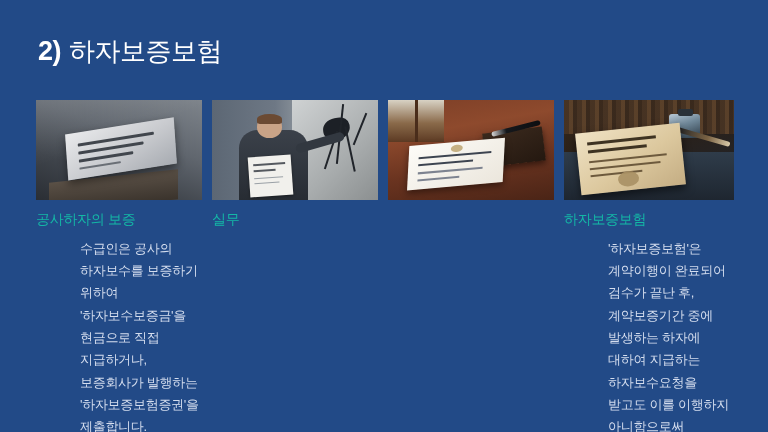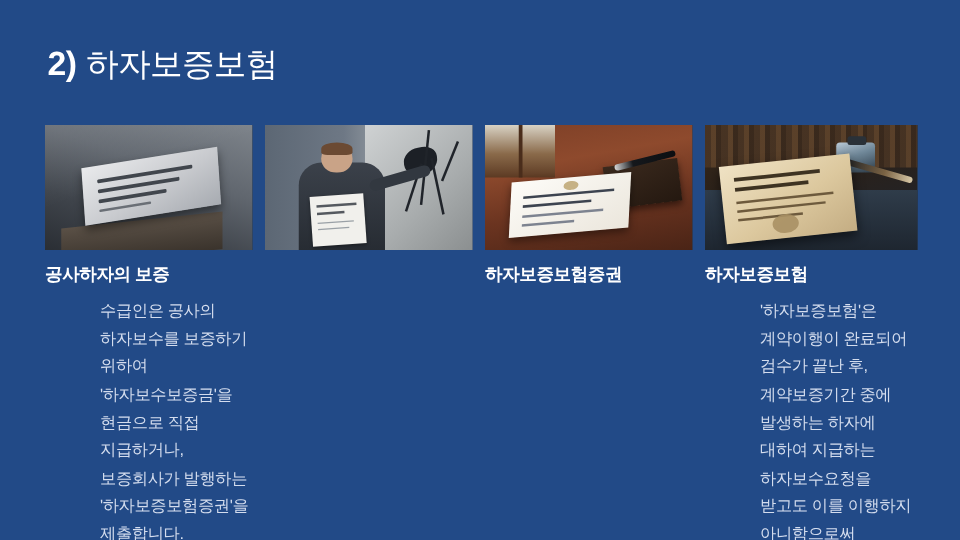--- a/index.html
+++ b/index.html
@@ -317,22 +317,22 @@
     width: 34%; height: 5px;
     background: linear-gradient(90deg, #1b1f24 0%, #7a6243 60%, #d8c9a8 100%);
     border-radius: 3px;
     transform: rotate(16deg);
   }
 
   
   .card-head {
     margin-top: 11px;
     font-size: 14px;
-    font-weight: 700;
-    color: #ffffff;
+    font-weight: 400;
+    color: #14b8a6;
     line-height: 1.25;
     letter-spacing: -0.3px;
   }
   .card-body {
     margin-top: 9px;
     font-size: 13px;
     font-weight: 400;
     color: #d4ddee;
     line-height: 1.72;
     letter-spacing: -0.3px;
@@ -383,39 +383,39 @@
           <div class="head"></div>
           <div class="hair"></div>
           <div class="paper">
             <div class="pl p1"></div>
             <div class="pl p2"></div>
             <div class="pl p3"></div>
             <div class="pl p4"></div>
           </div>
         </div>
       </div>
+      <div class="card-head">실무</div>
     </div>
 
     <div class="card">
       <div class="thumb img3">
         <div class="frame">
           <div class="window"></div>
           <div class="mullion"></div>
           <div class="book"></div>
           <div class="pen"></div>
           <div class="cert">
             <div class="seal"></div>
             <div class="ln l1"></div>
             <div class="ln l2"></div>
             <div class="ln l3"></div>
             <div class="ln l4"></div>
           </div>
         </div>
       </div>
-      <div class="card-head">하자보증보험증권</div>
     </div>
 
     <div class="card">
       <div class="thumb img4">
         <div class="frame">
           <div class="shelf"></div>
           <div class="desk"></div>
           <div class="ink"></div>
           <div class="ink-cap"></div>
           <div class="quill"></div>

